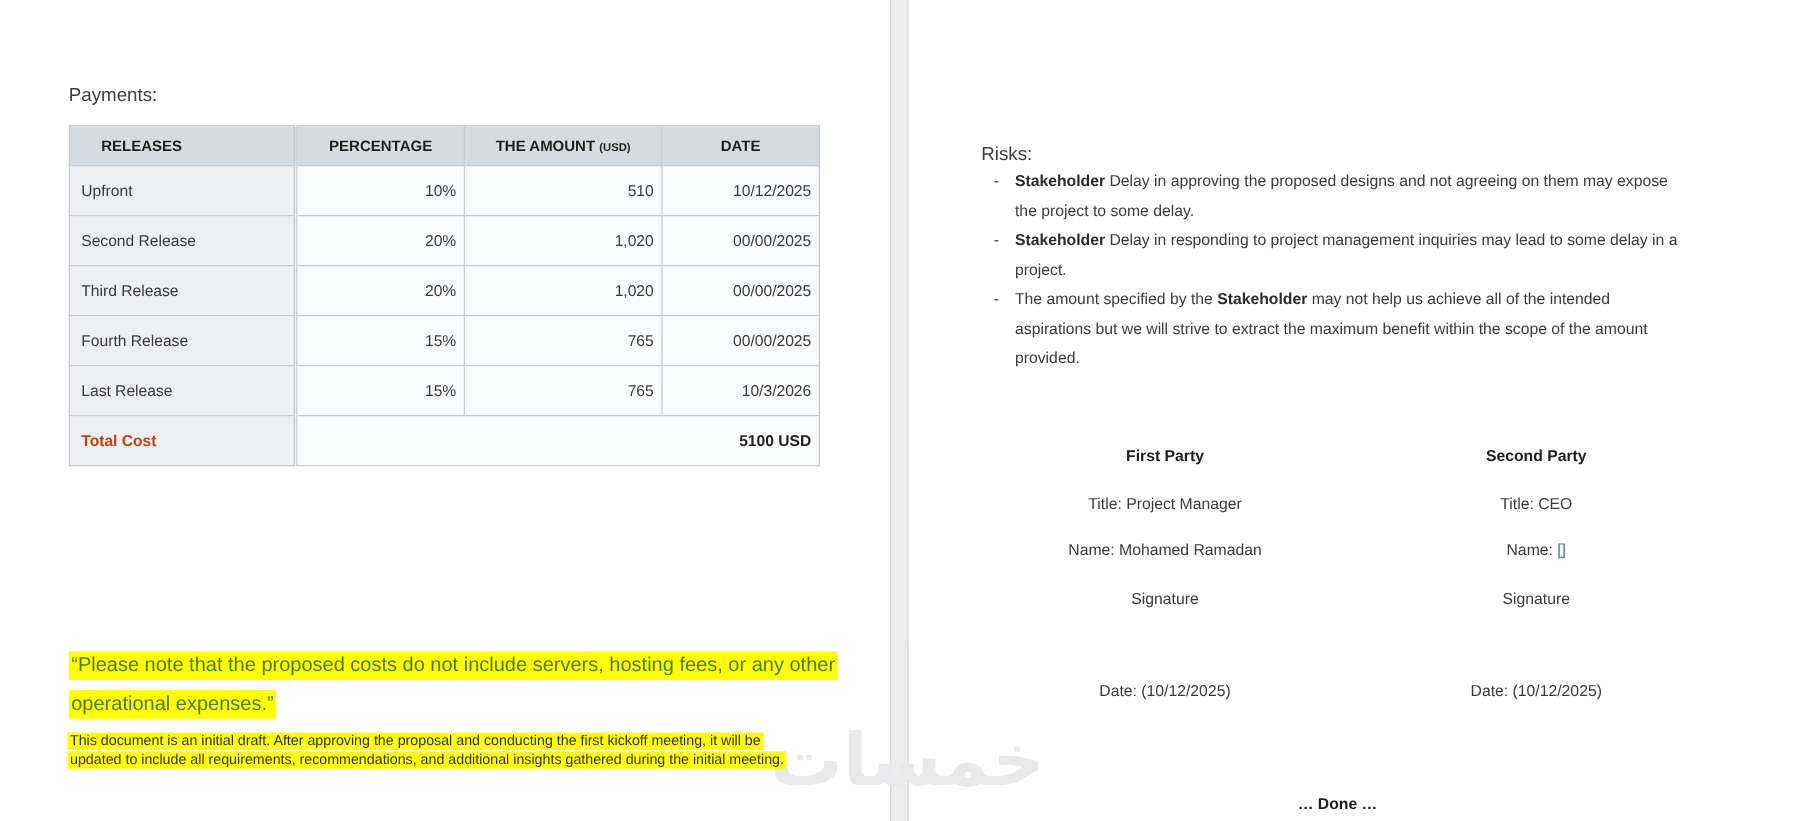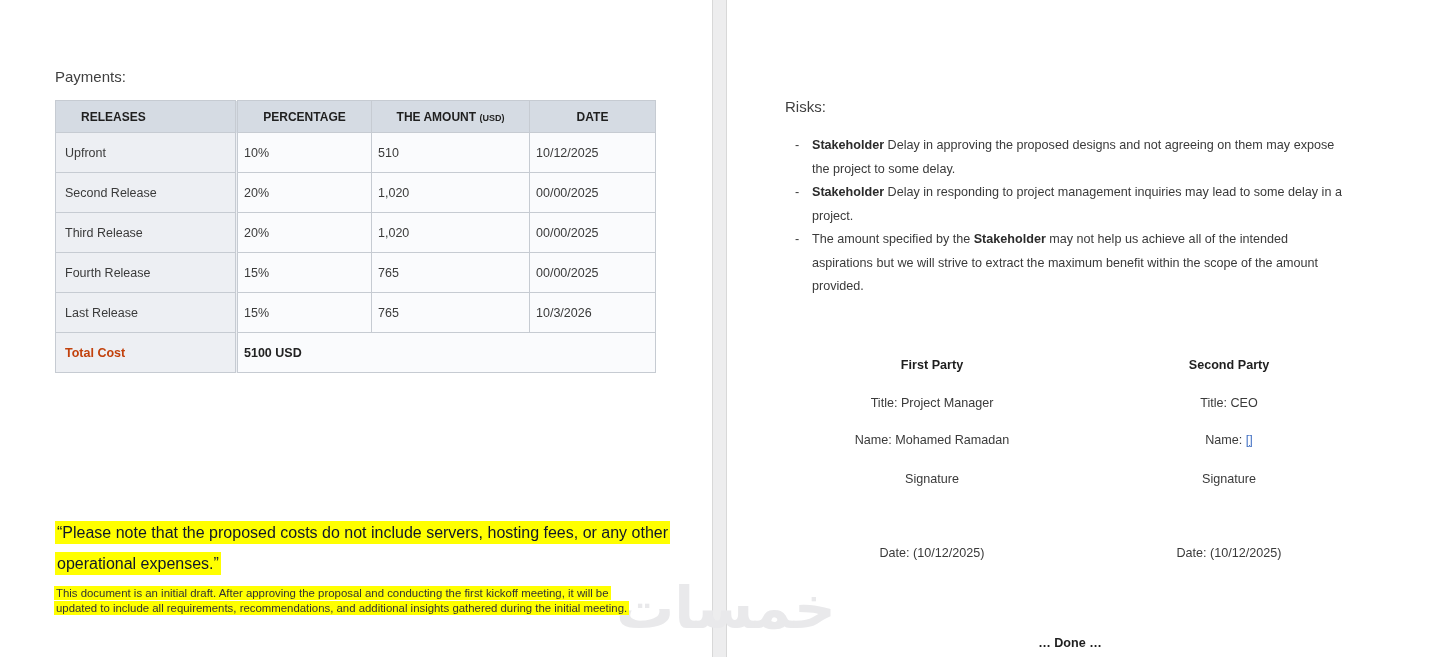--- a/index.html
+++ b/index.html
@@ -35,43 +35,43 @@
   
   .payments-heading{left:55px;top:68px;font-size:15px;color:#3f3f3f;}
   .payments-table-wrap{left:55px;top:100px;}
   table.payments{border-collapse:collapse;table-layout:fixed;width:600px;font-size:12.5px;}
   table.payments th,table.payments td{border:1px solid var(--table-border);padding:0 6px;}
   table.payments th{
     height:32px;background:var(--table-header-bg);font-weight:bold;color:#1f1f1f;
     text-align:center;font-size:12px;
   }
   table.payments th.h-release{text-align:left;padding-left:25px;}
-  table.payments td{height:40px;background:var(--table-cell-bg);text-align:left;color:#3a3a3a;}
+  table.payments td{height:40px;background:var(--table-cell-bg);text-align:right;color:#3a3a3a;}
   table.payments td.c-release{
     background:var(--table-first-col-bg);text-align:left;padding-left:9px;
   }
   table.payments .dbl{border-left:3px double var(--table-border);}
   table.payments .total-label{font-weight:bold;color:#c2410c;}
   table.payments .total-value{font-weight:bold;color:#222;}
   .unit{font-size:9px;}
 
   .quote{
-    left:55px;top:518px;width:620px;font-size:16px;line-height:30.5px;color:#0f172a;
+    left:55px;top:518px;width:620px;font-size:16px;line-height:30.5px;color:#4d7c0f;
   }
   .hl{
     background:var(--highlight);padding:3px 2px;
     -webkit-box-decoration-break:clone;box-decoration-break:clone;
   }
   .draft-note{
     left:54px;top:586px;width:594px;font-size:11.4px;line-height:15.4px;color:#333;
   }
   .draft-note .hl{padding:1px 2px;}
 
   
-  .risks-heading{left:58px;top:98px;font-size:15px;color:#3f3f3f;}
+  .risks-heading{left:58px;top:115px;font-size:15px;color:#3f3f3f;}
   .risks-list{left:68px;top:134px;width:548px;font-size:12.6px;line-height:23.5px;color:#3a3a3a;}
   .risk-item{display:flex;}
   .risk-dash{width:17px;flex:none;}
   .risk-text{flex:1;}
   .risk-text b{color:#2b2b2b;}
 
   .party{position:absolute;top:358px;width:250px;height:220px;text-align:center;font-size:12.6px;color:#3a3a3a;z-index:2;}
   .party-first{left:80px;}
   .party-second{left:377px;}
   .party .line{position:absolute;left:0;width:100%;}

